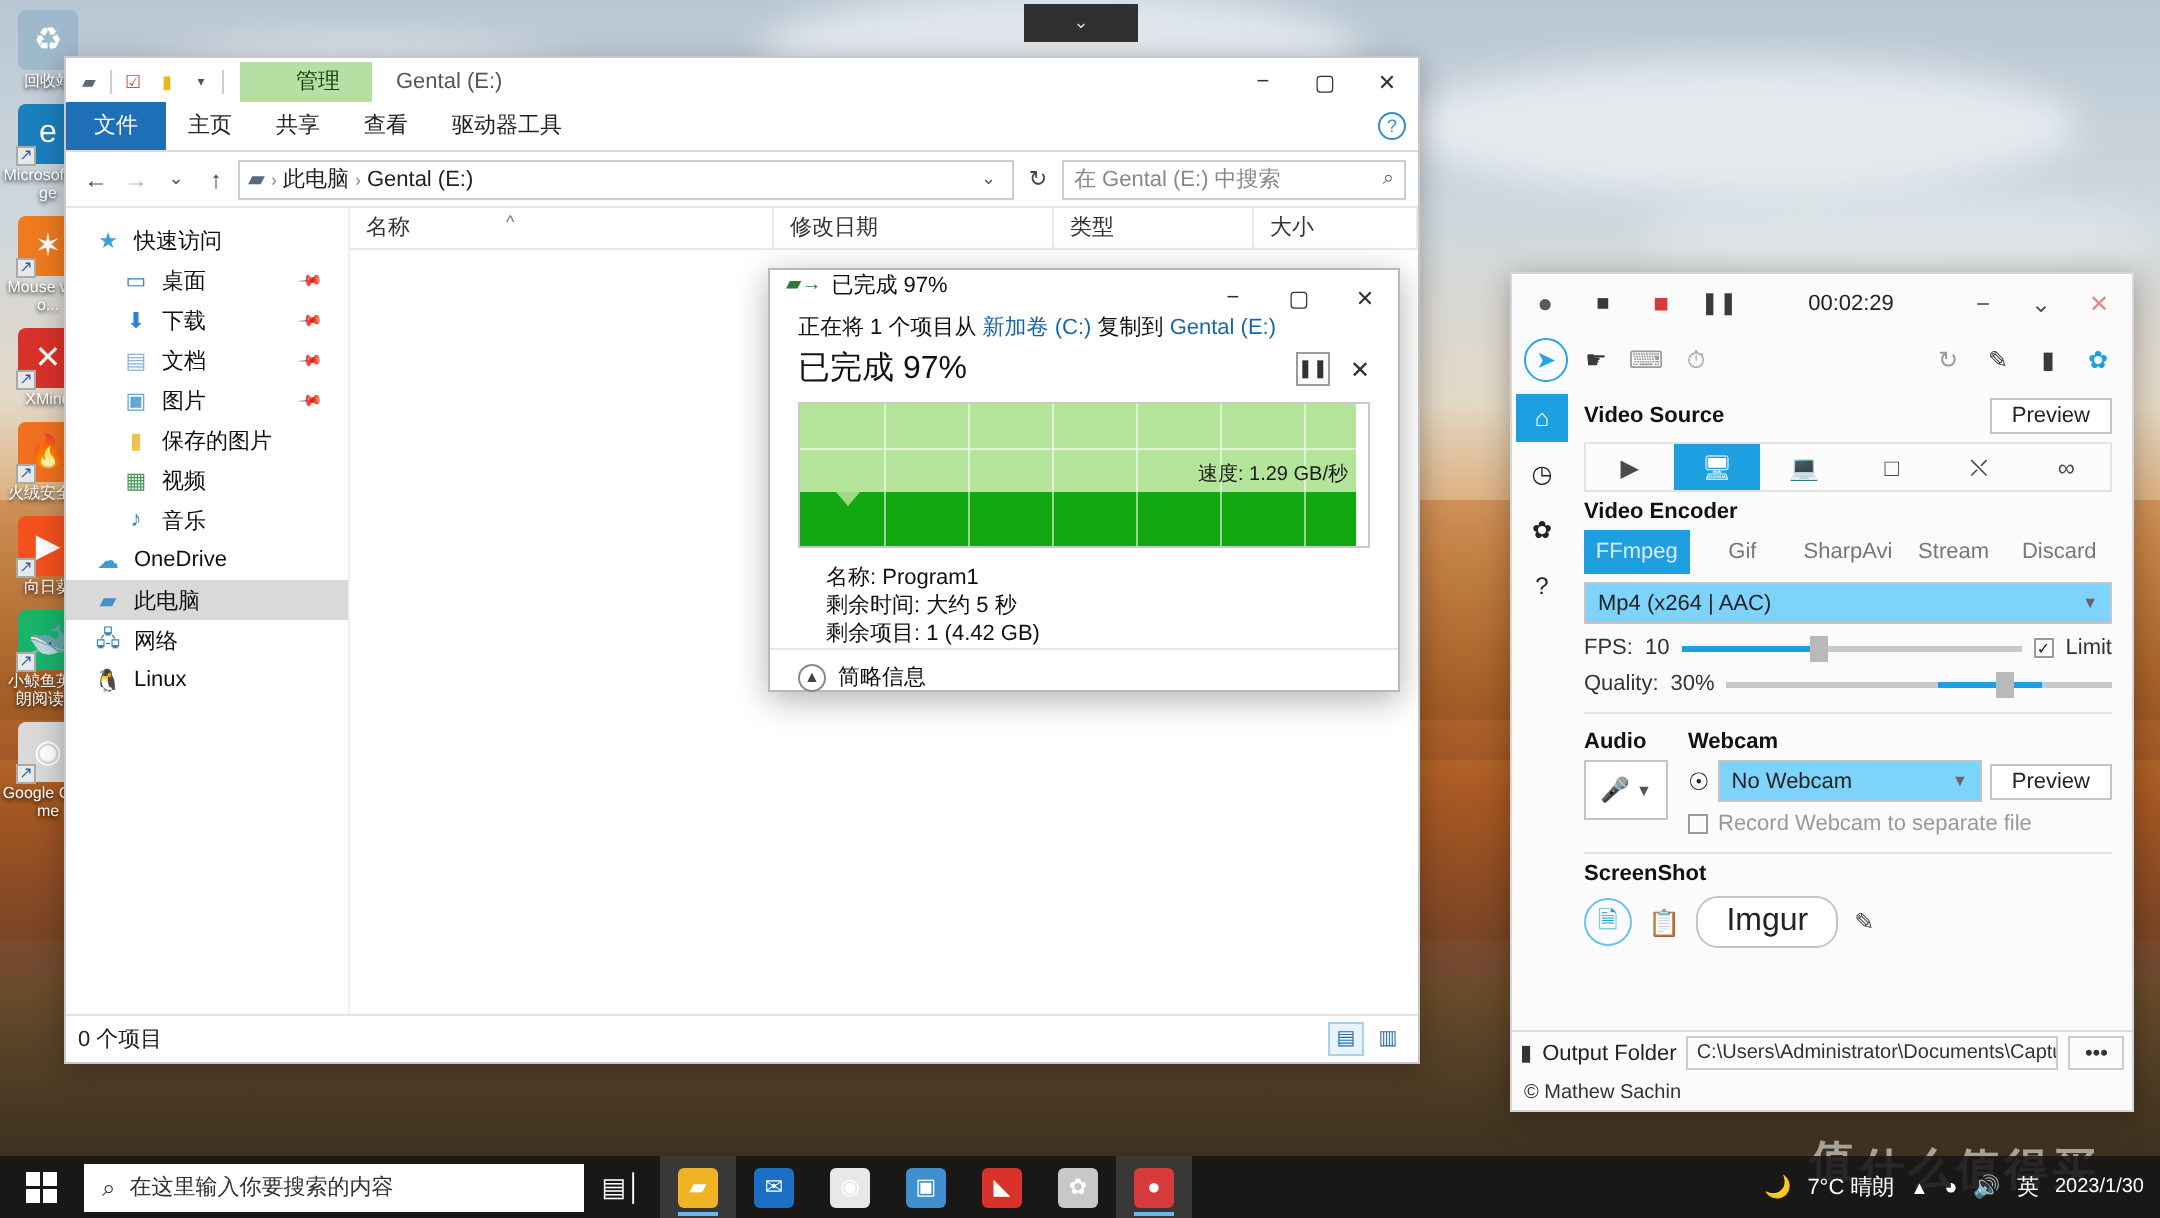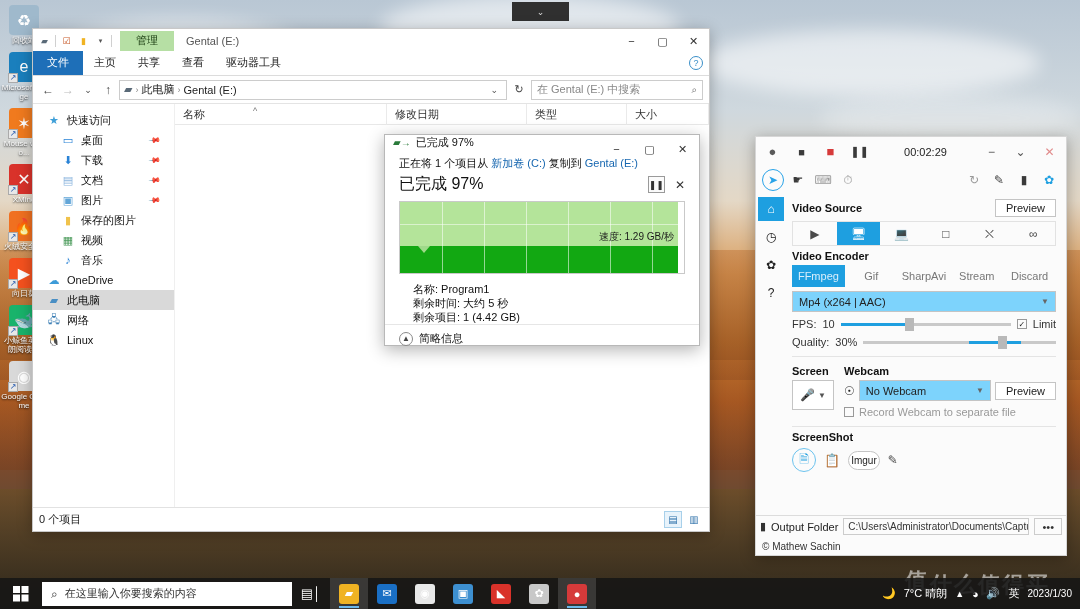--- a/index.html
+++ b/index.html
@@ -59,21 +59,21 @@
   }
   .ex-titlebar {
     height:24px; background:#fff; display:flex; align-items:center;
     position:relative; border-bottom:0;
   }
   .qat { display:flex; align-items:center; gap:4px; padding-left:5px; height:24px; }
   .qat .qi { width:13px; height:13px; display:flex; align-items:center; justify-content:center; font-size:9px; }
   .qat .sep { width:1px; height:12px; background:#d0d0d0; }
   .ctx-tab {
     background:#b6dfa4; color:#1b3d12; font-size:11px;
-    padding:4px 16px 5px 16px; margin-left:8px; height:20px;
+    padding:4px 16px 5px 28px; margin-left:8px; height:20px;
     display:flex; align-items:center;
   }
   .ex-title { font-size:11px; color:#555; margin-left:12px; }
   .ex-wbtns { position:absolute; right:0; top:0; display:flex; }
   .ex-wbtn { width:31px; height:24px; display:flex; align-items:center; justify-content:center;
     font-size:11px; color:#333; }
 
   .ex-ribbon { height:23px; display:flex; align-items:flex-end; background:#fff;
      border-bottom:1px solid #dcdcdc; }
   .rb-tab { font-size:11px; padding:4px 11px 5px 11px; color:#222; }
@@ -209,22 +209,22 @@
   .chk { width:10px; height:10px; border:1px solid #999; display:inline-flex;
      align-items:center; justify-content:center; font-size:8px; color:#222; }
   .hr { height:1px; background:#e4e4e4; margin:8px 0 4px 0; }
   .twocol { display:flex; gap:10px; }
   .mic { width:42px; height:30px; border:1px solid #c4c4c4; background:#fff;
      display:flex; align-items:center; justify-content:center; gap:3px; font-size:12px; }
   .webcam-row { display:flex; align-items:center; gap:4px; }
   .ss-row { display:flex; align-items:center; gap:8px; margin-top:5px; }
   .ss-ic { width:24px; height:24px; border-radius:50%; border:1px solid #6cc3ee; color:#1e9fe0;
      display:flex; align-items:center; justify-content:center; font-size:12px; }
-  .pillbtn { border:1px solid #c4c4c4; border-radius:11px; background:#fff; font-size:10px;
-     padding:3px 2px; color:#222; }
+  .pillbtn { border:1px solid #c4c4c4; border-radius:11px; background:#fff; font-size:16px;
+     padding:3px 14px; color:#222; }
   .cap-foot { border-top:1px solid #dcdcdc; height:22px; display:flex; align-items:center;
      padding:0 4px; gap:5px; font-size:11px; }
   .outbox { flex:1; border:1px solid #ccc; height:17px; display:flex; align-items:center;
      padding:0 4px; font-size:10px; color:#333; overflow:hidden; white-space:nowrap; }
   .dots { border:1px solid #ccc; padding:0 7px; height:17px; display:flex; align-items:center;
      font-size:11px; color:#333; }
   .cap-copy { height:18px; display:flex; align-items:center; padding:0 6px; font-size:10px; color:#333; }
 
   .tooltip-box {
     position:absolute; left:932px; top:544px; width:104px; height:26px;
@@ -563,21 +563,21 @@
           <span class="sl-label">30%</span>
           <div class="track">
             <div class="fill" style="left:55%;width:27%"></div>
             <div class="knob" style="left:70%"></div>
           </div>
         </div>
 
         <div class="hr"></div>
         <div class="twocol">
           <div>
-            <div class="sec-title">Screen</div>
+            <div class="sec-title">Audio</div>
             <div class="mic">
               <span>🎤</span>
               <span style="font-size:8px;color:#555">▼</span>
             </div>
           </div>
           <div style="flex:1;min-width:0">
             <div class="sec-title">Webcam</div>
             <div class="webcam-row">
               <span style="font-size:12px">☉</span>
               <div class="combo" style="flex:1;margin-top:0;min-width:0">

